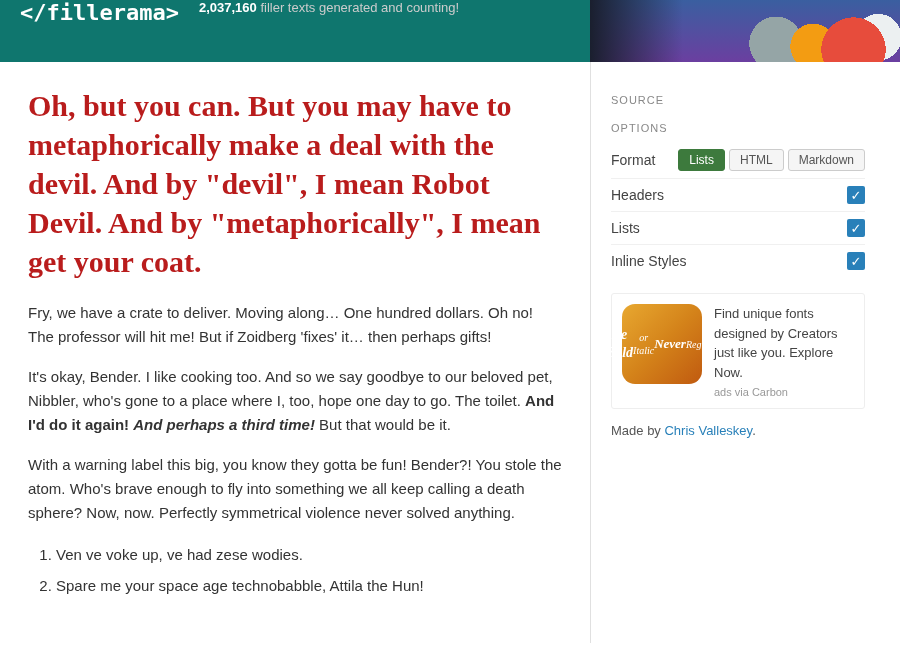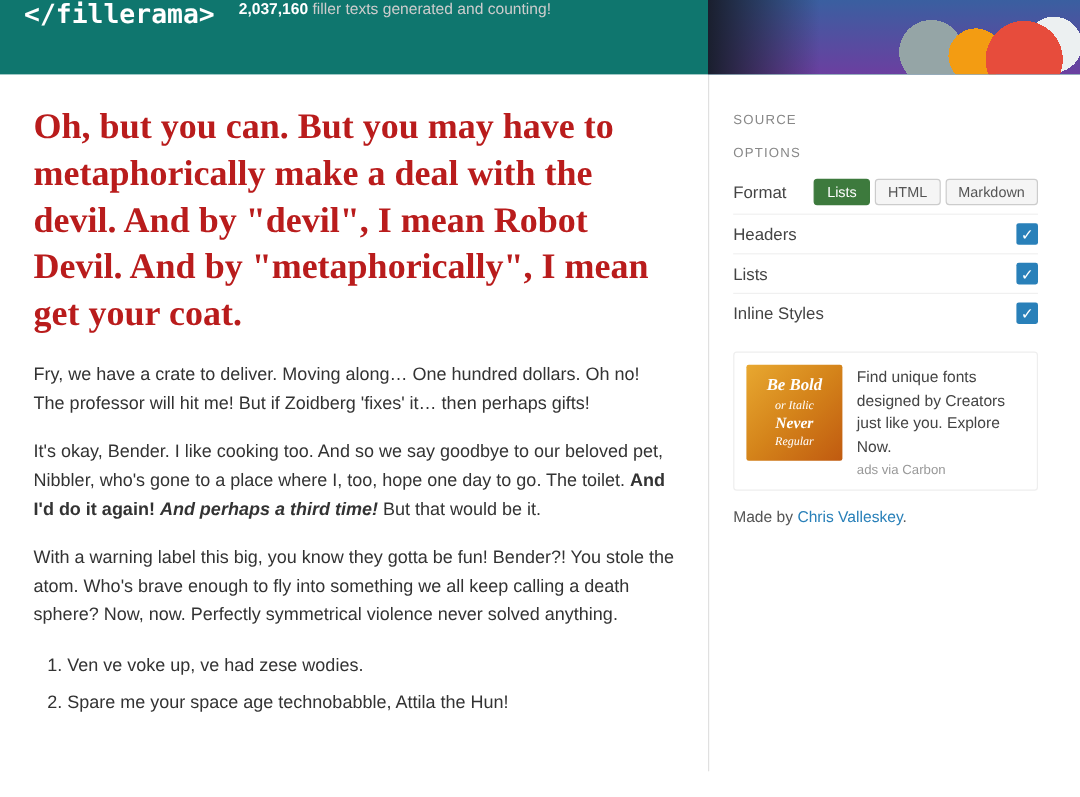--- a/index.html
+++ b/index.html
@@ -197,25 +197,25 @@
       margin-top: 16px;
       margin-bottom: 14px;
       border-radius: 3px;
     }
 
     .ad-image {
       width: 80px;
       height: 80px;
       min-width: 80px;
       background: linear-gradient(135deg, #e8a830 0%, #d4831a 50%, #c05a10 100%);
-      border-radius: 2px;
+      border-radius: 13px;
       display: flex;
       align-items: center;
       justify-content: center;
-      flex-direction: column;
+      flex-direction: row;
       font-family: Georgia, serif;
       color: #fff;
       font-size: 11px;
       font-style: italic;
       text-align: center;
       line-height: 1.3;
     }
 
     .ad-image .bold-line { font-weight: bold; font-size: 14px; }
     .ad-image .never-line { font-size: 13px; font-weight: bold; }

